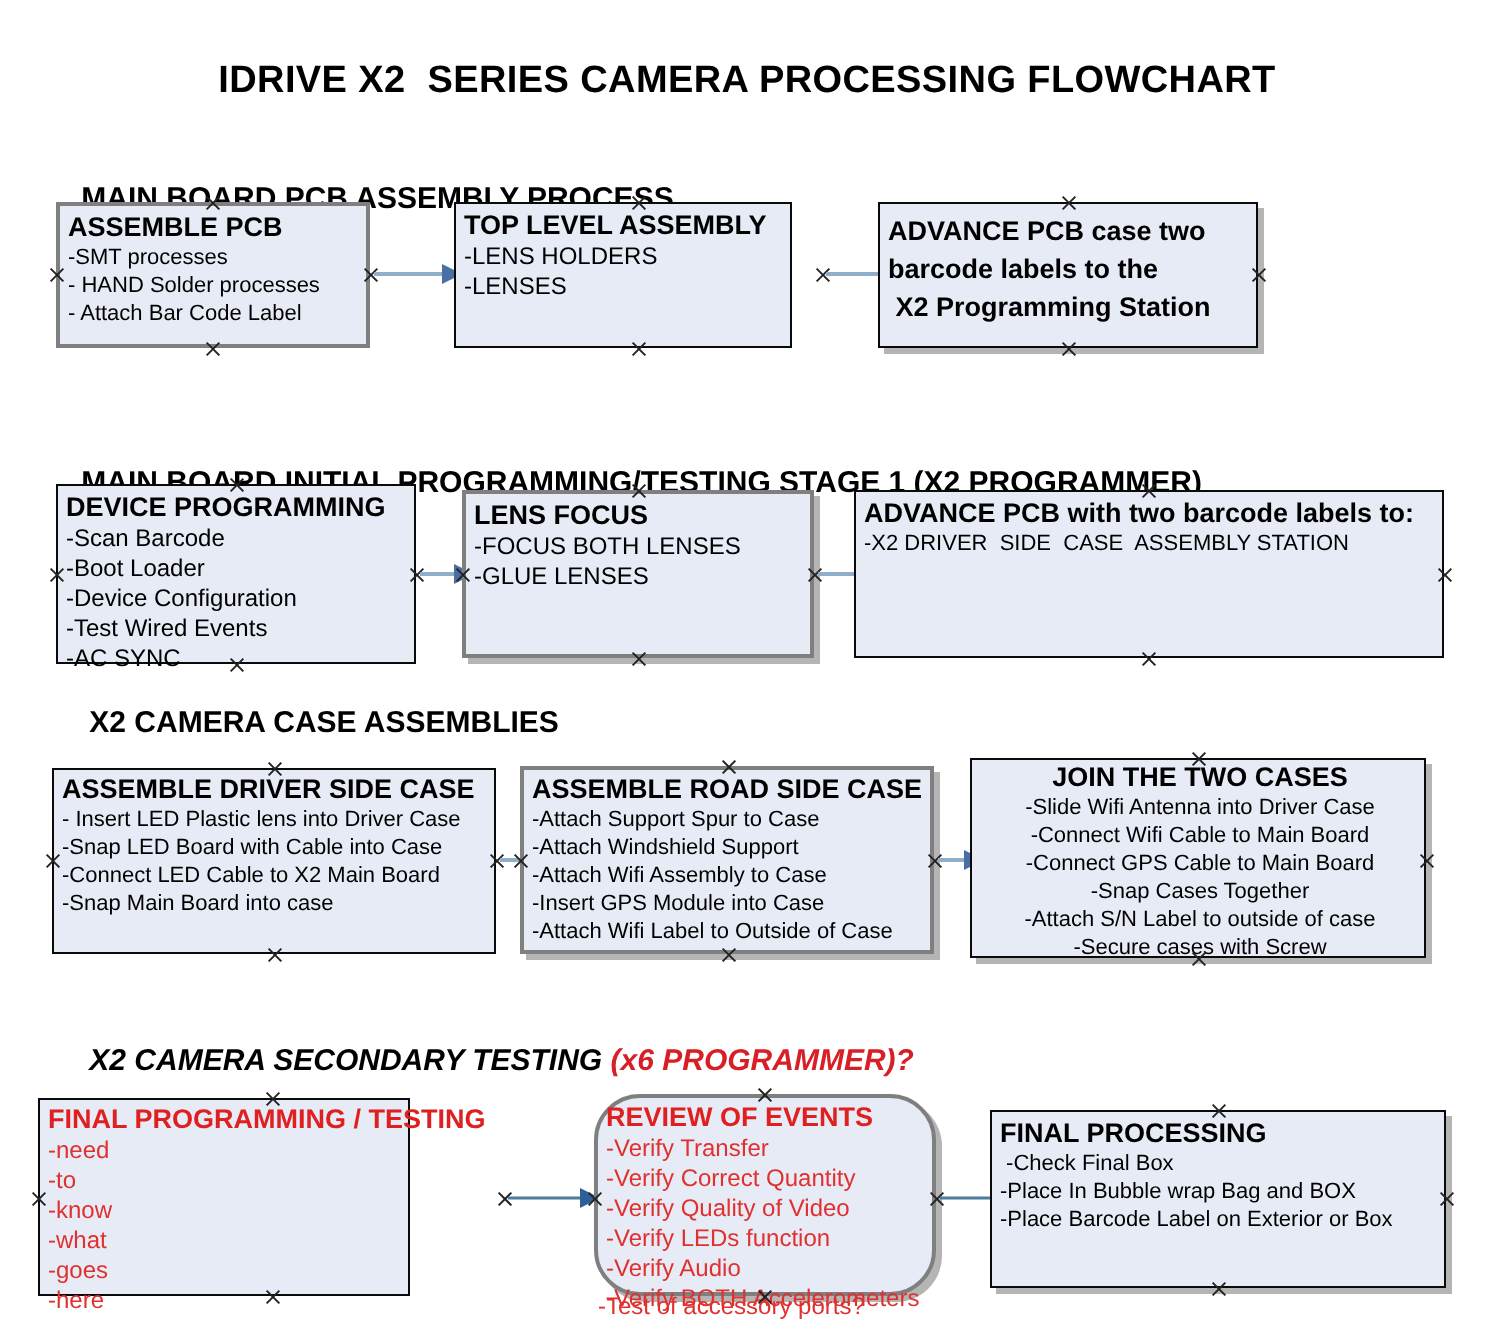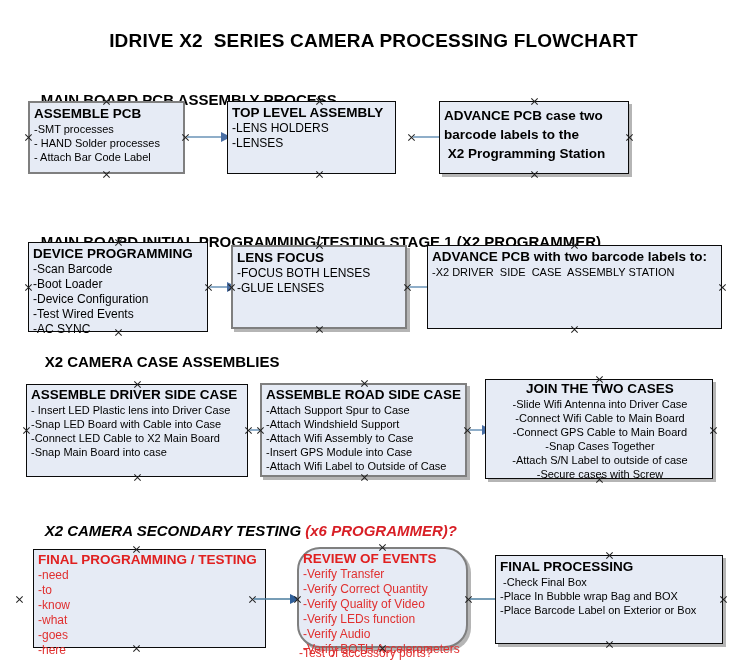--- a/index.html
+++ b/index.html
@@ -274,21 +274,21 @@
     </div>
   </div>
   <div class="handle abs" style="left:599px; top:363px;"></div>
   <div class="handle abs" style="left:599px; top:463px;"></div>
   <div class="handle abs" style="left:713px; top:414px;"></div>
 
   <div class="abs sec-heading" style="left:28px; top:489px;font-style:italic;">
     <span>X2 CAMERA SECONDARY TESTING </span><span class="accent">(x6 PROGRAMMER)?</span>
   </div>
 
-  <div class="abs box black-border" style="left:33px; top:533px; width:233px; height:99px;">
+  <div class="abs box black-border" style="left:19px; top:533px; width:186px; height:99px;">
     <div class="box-inner" style="top:2px;">
       <div class="box-title red-strong">FINAL PROGRAMMING / TESTING</div>
       <div class="box-line red">-need</div>
       <div class="box-line red">-to</div>
       <div class="box-line red">-know</div>
       <div class="box-line red">-what</div>
       <div class="box-line red">-goes</div>
       <div class="box-line red">-here</div>
     </div>
   </div>

